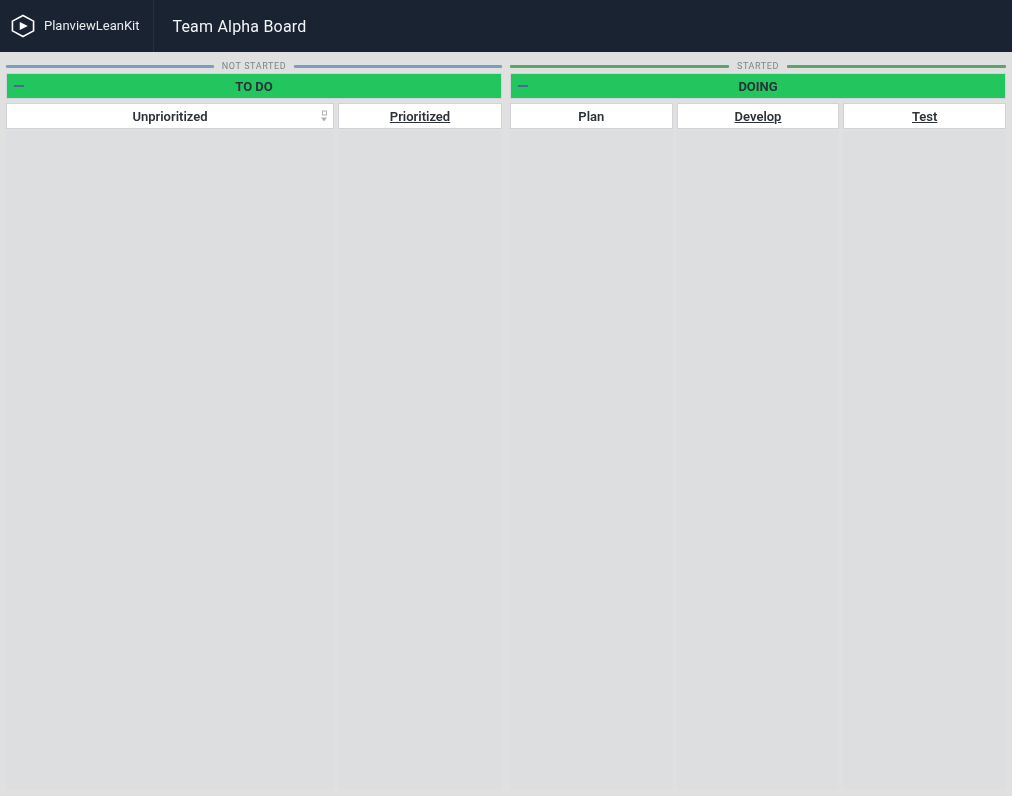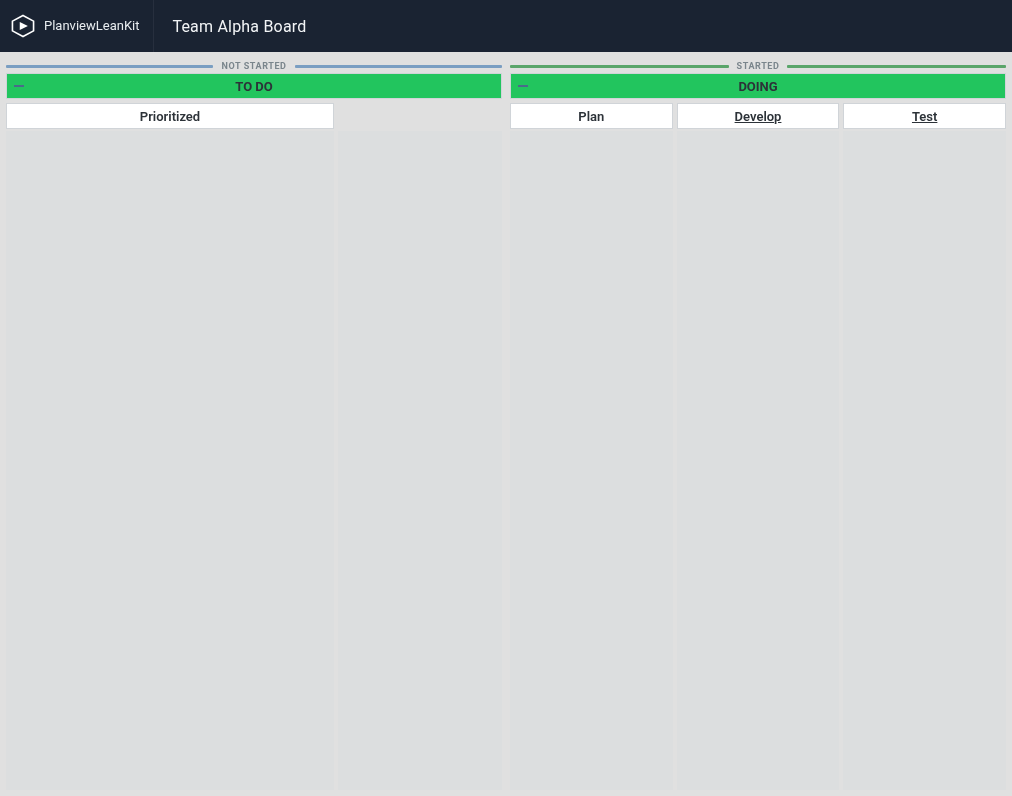--- a/index.html
+++ b/index.html
@@ -61,21 +61,21 @@
     .lane-group.started { flex: 1 1 auto; }
 
     
     .phase-strip {
       height: 16px;
       display: flex;
       align-items: center;
       font-size: 9px;
       letter-spacing: 0.6px;
       color: #7a858c;
-      font-weight: 700;
+      font-weight: 400;
       position: relative;
     }
     .phase-strip .phase-line {
       flex: 1;
       height: 3px;
       border-radius: 1px;
     }
     .phase-strip.blue .phase-line { background: #7a9ec2; }
     .phase-strip.green .phase-line { background: #5aa56a; }
     .phase-strip .phase-label {
@@ -191,20 +191,27 @@
       <span class="phase-line"></span>
     </div>
     <div class="stage-header">
       <span class="collapse-btn">
           <span></span>
         </span>
       <span>TO DO</span>
     </div>
     <div class="columns-header">
       <div class="col-title">
+        <span>Unprioritized</span>
+        <span class="sort-icon">
+          <span class="sq"></span>
+            <span class="arr"></span>
+        </span>
+      </div>
+      <div class="col-title">
         <span>Prioritized</span>
       </div>
     </div>
     <div class="lanes-body">
       <div class="lane-col"></div>
       <div class="lane-col"></div>
     </div>
   </div>
 
   <div class="lane-group started">

